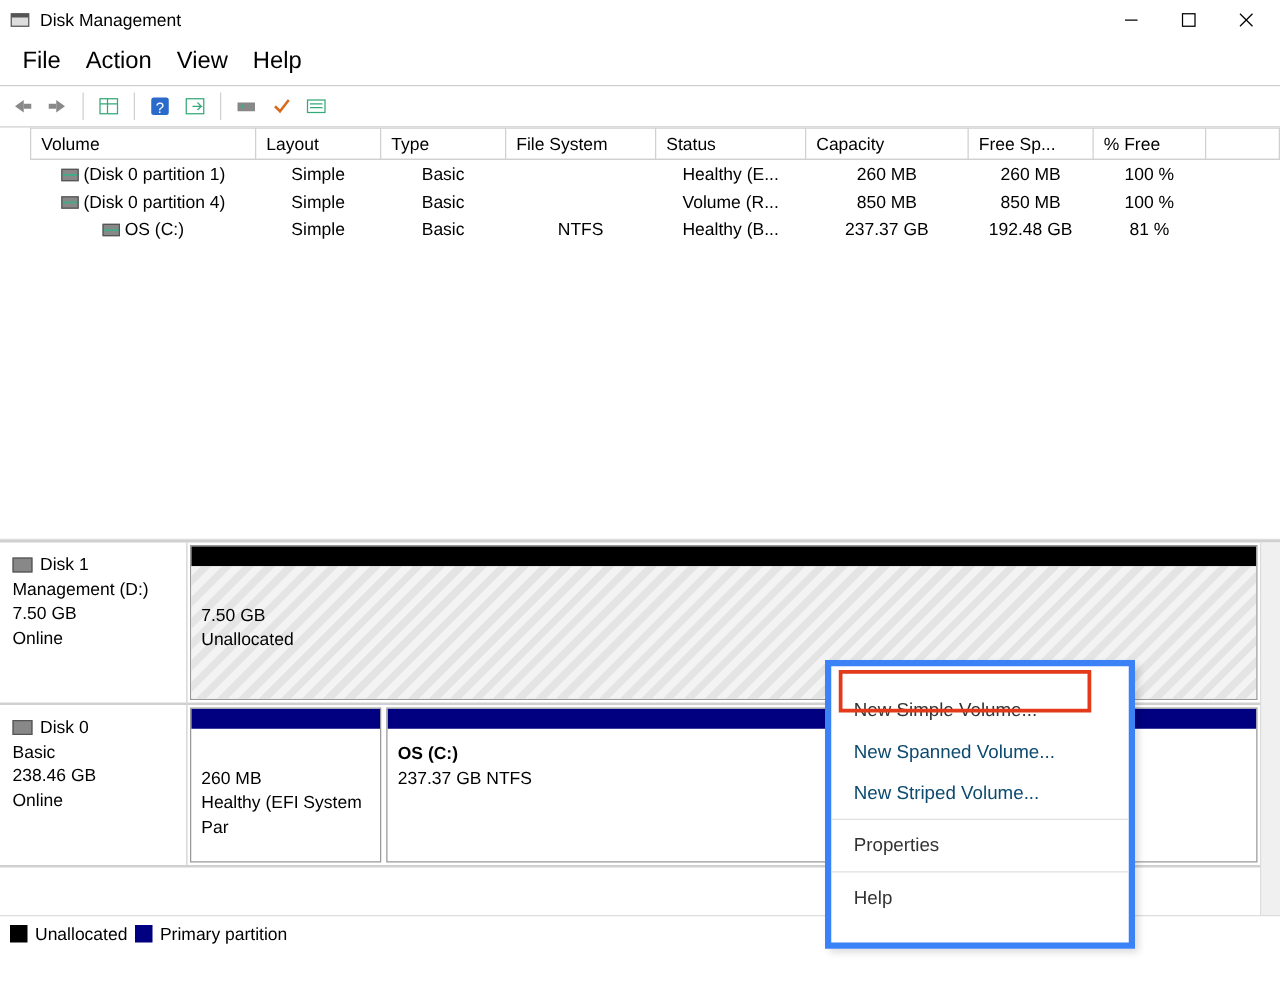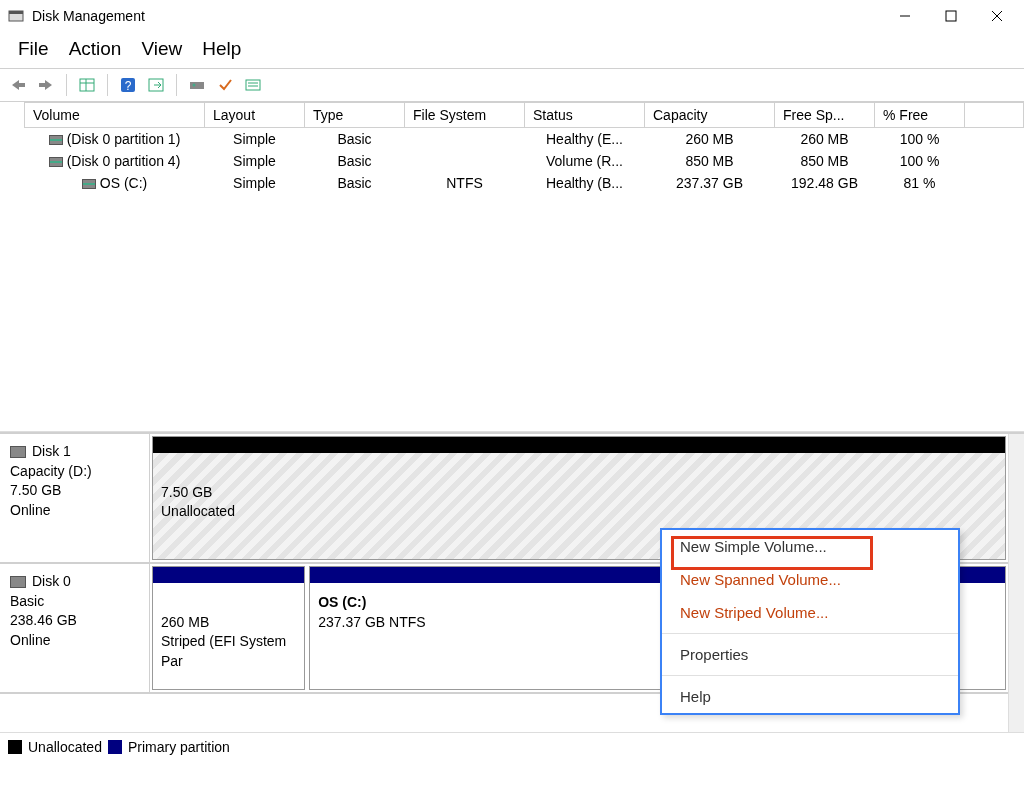--- a/index.html
+++ b/index.html
@@ -148,33 +148,33 @@
   padding: 6px 8px;
   align-items: center;
   font-size: 14px;
   border-top: 1px solid #ddd;
 }
 .legend .swatch { width: 14px; height: 14px; display: inline-block; }
 
 .ctx-menu {
   position: absolute;
   left: 660px; top: 528px;
-  width: 300px;
+  width: 248px;
   background: #fff;
-  border: 2px solid #3b82f6;
+  border: 5px solid #3b82f6;
   box-shadow: 3px 3px 6px rgba(0,0,0,0.15);
-  padding: 0 0;
+  padding: 19px 0;
   font-size: 15px;
   z-index: 100;
 }
 .ctx-menu .citem {
   padding: 8px 18px;
   color: #333;
 }
-.ctx-menu .citem.disabled { color: #c2410c; }
+.ctx-menu .citem.disabled { color: #0c4a6e; }
 .ctx-menu .csep {
   height: 1px;
   background: #e0e0e0;
   margin: 4px 0;
 }
 .highlight-box {
   position: absolute;
   left: 671px; top: 536px;
   width: 202px; height: 34px;
   border: 3px solid #e23a1a;
@@ -324,21 +324,21 @@
           <td></td>
         </tr>
       </tbody>
   </table>
 </div>
 
 <div class="disk-panel" id="disk-panel">
   <div class="disk-row" style="height: 130px;">
       <div class="disk-info">
         <div><span class="dicon"></span><span class="dname">Disk 1</span></div>
-    <div>Capacity (D:)</div>
+    <div>Management (D:)</div>
     <div>7.50 GB</div>
     <div>Online</div>
       </div>
       <div class="parts" style="padding-right: 18px;">
         <div class="part" style="flex: 100 1 0px;">
           <div class="stripe stripe-black"></div>
           <div class="pbody unalloc-body">
             <div>&nbsp;</div>
             <div>7.50 GB</div>
             <div>Unallocated</div>
@@ -352,21 +352,21 @@
     <div>Basic</div>
     <div>238.46 GB</div>
     <div>Online</div>
       </div>
       <div class="parts" style="padding-right: 18px;">
         <div class="part" style="flex: 18 1 0px;">
           <div class="stripe stripe-primary"></div>
           <div class="pbody">
             <div>&nbsp;</div>
             <div>260 MB</div>
-            <div>Striped (EFI System Par</div>
+            <div>Healthy (EFI System Par</div>
           </div>
         </div>
         <div class="part" style="flex: 55 1 0px;">
           <div class="stripe stripe-primary"></div>
           <div class="pbody">
             <div class="pname">OS  (C:)</div>
             <div>237.37 GB NTFS</div>
           </div>
         </div>
         <div class="part" style="flex: 27 1 0px;">

